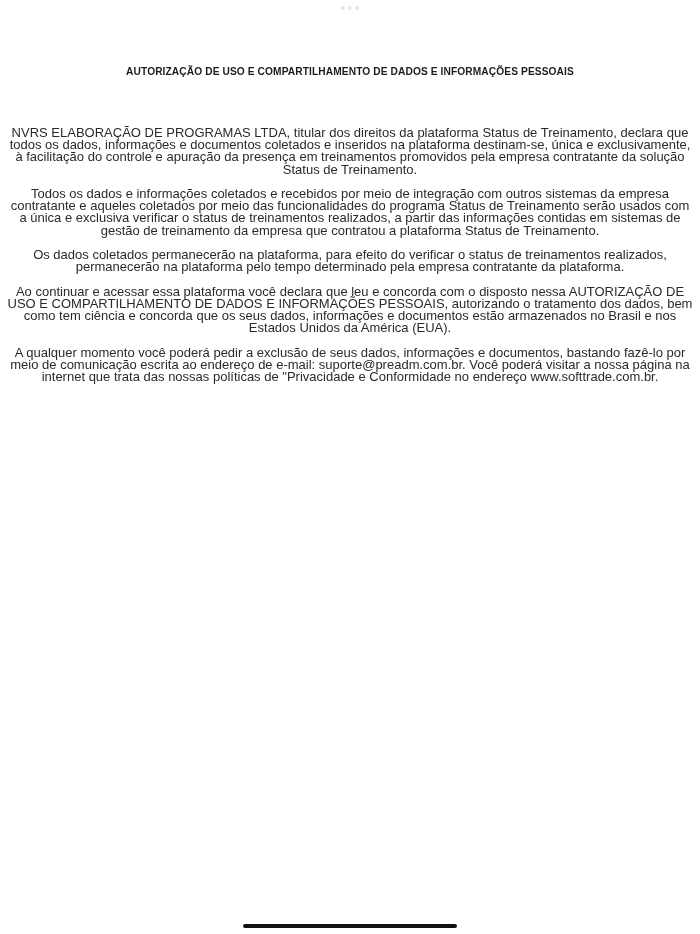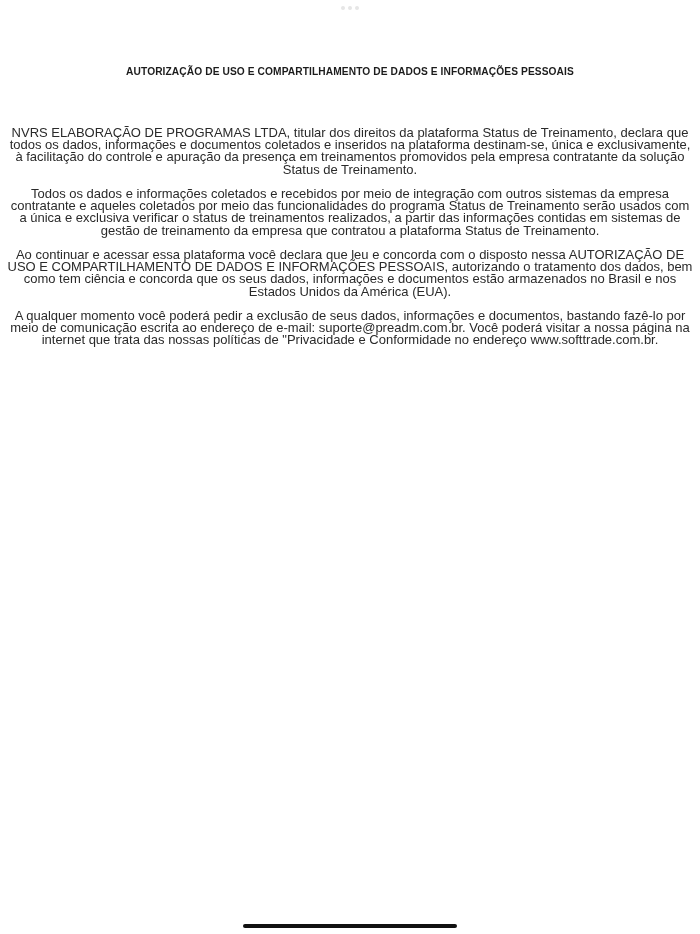--- a/index.html
+++ b/index.html
@@ -71,17 +71,18 @@
   <span></span>
   <span></span>
   <span></span>
 </div>
 
 <div class="title">AUTORIZAÇÃO DE USO E COMPARTILHAMENTO DE DADOS E INFORMAÇÕES PESSOAIS</div>
 
 <div class="content">
   <p>NVRS ELABORAÇÃO DE PROGRAMAS LTDA, titular dos direitos da plataforma Status de Treinamento, declara que todos os dados, informações e documentos coletados e inseridos na plataforma destinam-se, única e exclusivamente, à facilitação do controle e apuração da presença em treinamentos promovidos pela empresa contratante da solução Status de Treinamento.</p>
   <p>Todos os dados e informações coletados e recebidos por meio de integração com outros sistemas da empresa contratante e aqueles coletados por meio das funcionalidades do programa Status de Treinamento serão usados com a única e exclusiva verificar o status de treinamentos realizados, a partir das informações contidas em sistemas de gestão de treinamento da empresa que contratou a plataforma Status de Treinamento.</p>
+  <p>Os dados coletados permanecerão na plataforma, para efeito do verificar o status de treinamentos realizados, permanecerão na plataforma pelo tempo determinado pela empresa contratante da plataforma.</p>
   <p>Ao continuar e acessar essa plataforma você declara que leu e concorda com o disposto nessa AUTORIZAÇÃO DE USO E COMPARTILHAMENTO DE DADOS E INFORMAÇÕES PESSOAIS, autorizando o tratamento dos dados, bem como tem ciência e concorda que os seus dados, informações e documentos estão armazenados no Brasil e nos Estados Unidos da América (EUA).</p>
   <p>A qualquer momento você poderá pedir a exclusão de seus dados, informações e documentos, bastando fazê-lo por meio de comunicação escrita ao endereço de e-mail: suporte@preadm.com.br. Você poderá visitar a nossa página na internet que trata das nossas políticas de "Privacidade e Conformidade no endereço www.softtrade.com.br.</p>
 </div>
 
 <div class="home-indicator"></div>
 
 </body></html>

